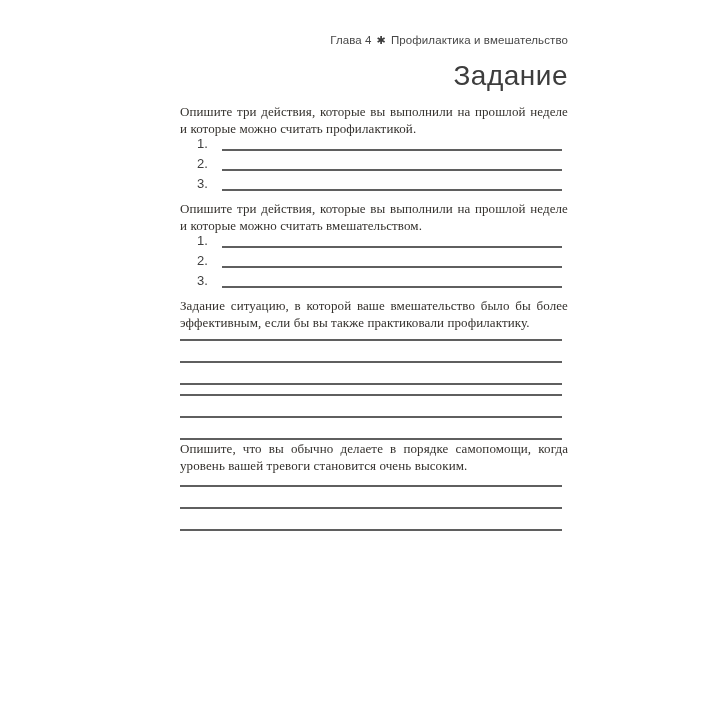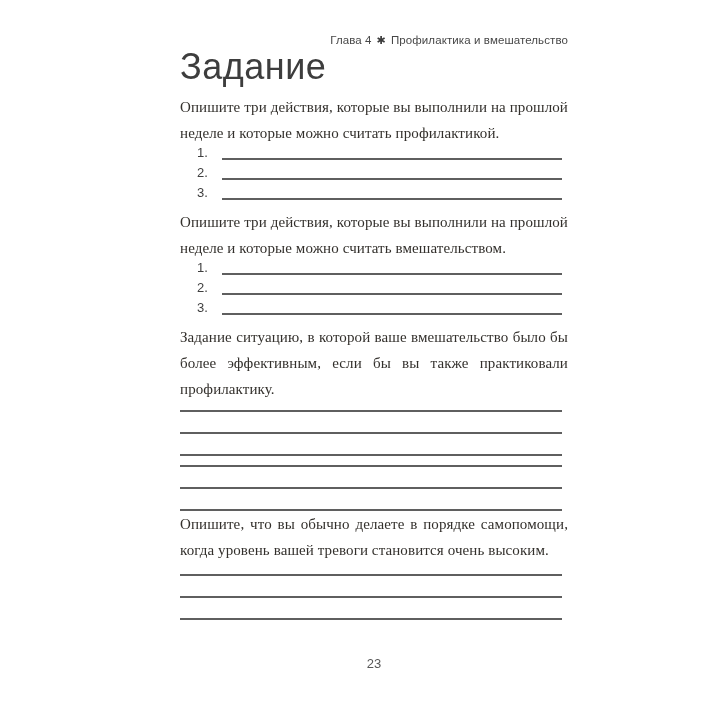--- a/index.html
+++ b/index.html
@@ -28,32 +28,32 @@
     text-align: right;
     letter-spacing: 0.1px;
     white-space: nowrap;
   }
   .running-header .star {
     font-size: 11px;
     margin: 0 5px;
     color: #3c3c3c;
   }
   .page-title {
-    margin-top: 5px;
+    margin-top: 14px;
     font-family: "Liberation Sans", sans-serif;
     font-weight: 300;
-    font-size: 36px;
+    font-size: 28px;
     line-height: 30px;
     letter-spacing: 0.5px;
     color: #3d3d3d;
-    text-align: left;
+    text-align: right;
   }
   .prompt {
-    font-size: 15px;
-    line-height: 26px;
+    font-size: 13px;
+    line-height: 17px;
     text-align: justify;
     letter-spacing: 0.1px;
   }
   .prompt.p1 { margin-top: 12px; }
   .prompt.p2 { margin-top: 9px; }
   .prompt.p3 { margin-top: 9px; }
   .prompt.p4 { margin-top: 16px; }
   .prompt.p5 { margin-top: 0; }
   .num-row {
     display: flex;
@@ -143,16 +143,15 @@
 
     <div class="ruled gb1"></div>
     <div class="ruled"></div>
     <div class="ruled"></div>
 
     <div class="prompt p5">Опишите, что вы обычно делаете в порядке самопомощи, когда уровень вашей тревоги становится очень высоким.</div>
     <div class="ruled gc1"></div>
     <div class="ruled"></div>
     <div class="ruled"></div>
 
-    <div class="page-number">23</div>
 
   </div>
 </div>
 
 </body></html>

